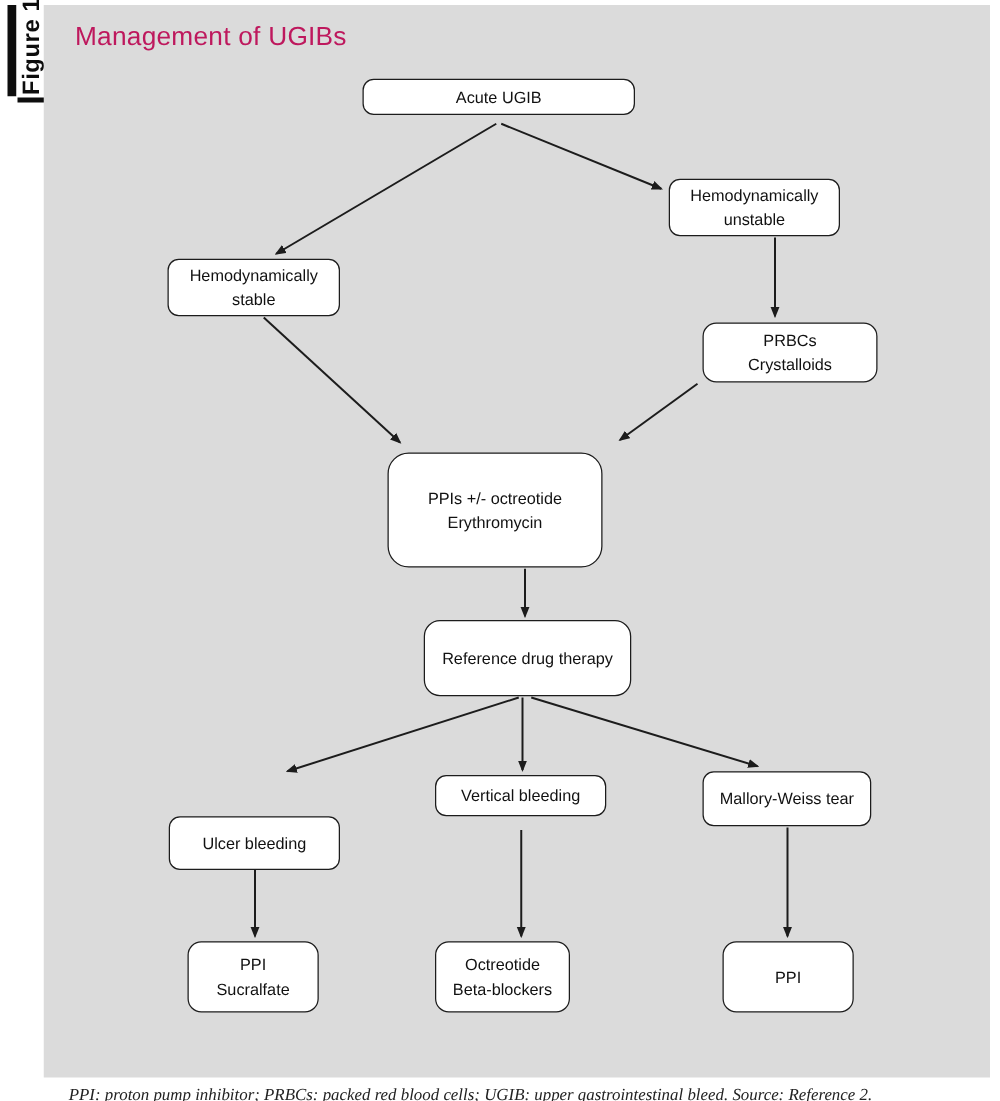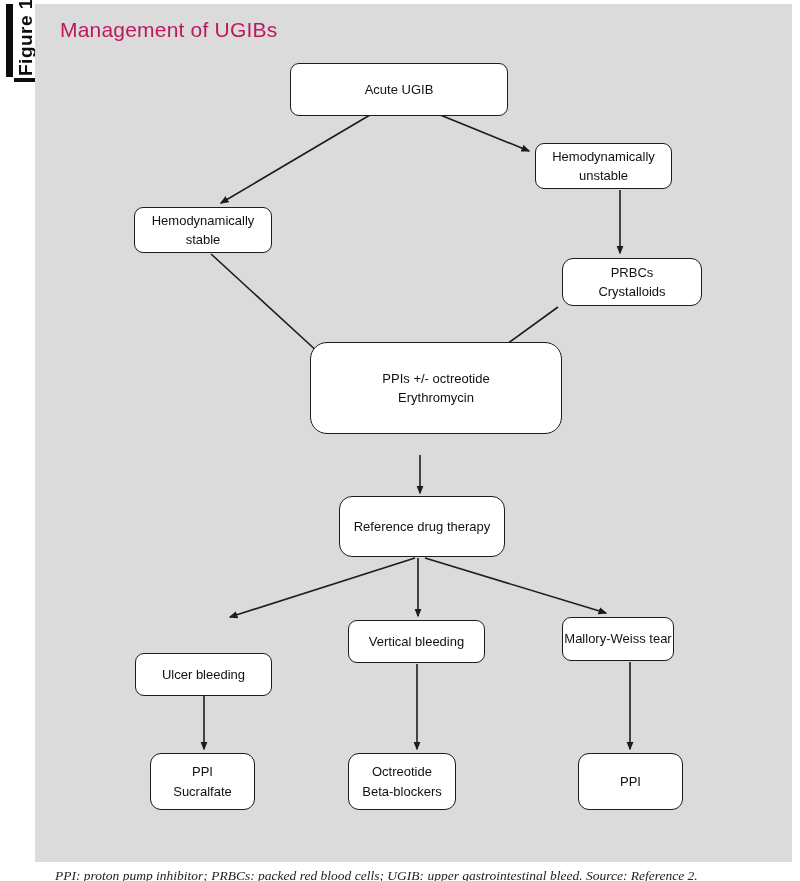--- a/index.html
+++ b/index.html
@@ -76,32 +76,32 @@
     <line x1="420" y1="455" x2="420" y2="493" marker-end="url(#ah)"></line>
     <line x1="415" y1="558" x2="230" y2="617" marker-end="url(#ah)"></line>
     <line x1="418" y1="558" x2="418" y2="616" marker-end="url(#ah)"></line>
     <line x1="425" y1="558" x2="606" y2="613" marker-end="url(#ah)"></line>
     <line x1="204" y1="666" x2="204" y2="749" marker-end="url(#ah)"></line>
     <line x1="417" y1="664" x2="417" y2="749" marker-end="url(#ah)"></line>
     <line x1="630" y1="662" x2="630" y2="749" marker-end="url(#ah)"></line>
   </g>
 </svg>
 
-<div class="node" style="left:290px; top:63px;  width:218px; height:53px;">Acute UGIB</div>
+<div class="node" style="left:290px; top:63px;  width:218px; height:29px;">Acute UGIB</div>
 <div class="node" style="left:535px; top:143px; width:137px; height:46px;">Hemodynamically
 unstable</div>
 <div class="node" style="left:134px; top:207px; width:138px; height:46px;">Hemodynamically
 stable</div>
 <div class="node" style="left:550px; top:258px; width:140px; height:48px; border-radius:11px;margin-left:12px;">PRBCs
 Crystalloids</div>
-<div class="node" style="left:310px; top:342px; width:252px; height:92px; border-radius:17px;">PPIs +/- octreotide
+<div class="node" style="left:310px; top:362px; width:172px; height:92px; border-radius:17px;">PPIs +/- octreotide
 Erythromycin</div>
 <div class="node" style="left:339px; top:496px; width:166px; height:61px; border-radius:13px;">Reference drug therapy</div>
 <div class="node" style="left:135px; top:633px; width:137px; height:43px;margin-top:20px;">Ulcer bleeding</div>
-<div class="node" style="left:348px; top:620px; width:137px; height:43px;">Vertical bleeding</div>
-<div class="node" style="left:562px; top:617px; width:112px; height:44px;">Mallory-Weiss tear</div>
+<div class="node" style="left:348px; top:620px; width:137px; height:33px;">Vertical bleeding</div>
+<div class="node" style="left:562px; top:617px; width:135px; height:44px;">Mallory-Weiss tear</div>
 <div class="node" style="left:150px; top:753px; width:105px; height:57px; border-radius:11px;">PPI
 Sucralfate</div>
 <div class="node" style="left:348px; top:753px; width:108px; height:57px; border-radius:11px;">Octreotide
 Beta-blockers</div>
 <div class="node" style="left:578px; top:753px; width:105px; height:57px; border-radius:11px;">PPI</div>
 
 <div class="footnote">PPI: proton pump inhibitor; PRBCs: packed red blood cells; UGIB: upper gastrointestinal bleed. Source: Reference 2.</div>
 
 </body></html>

